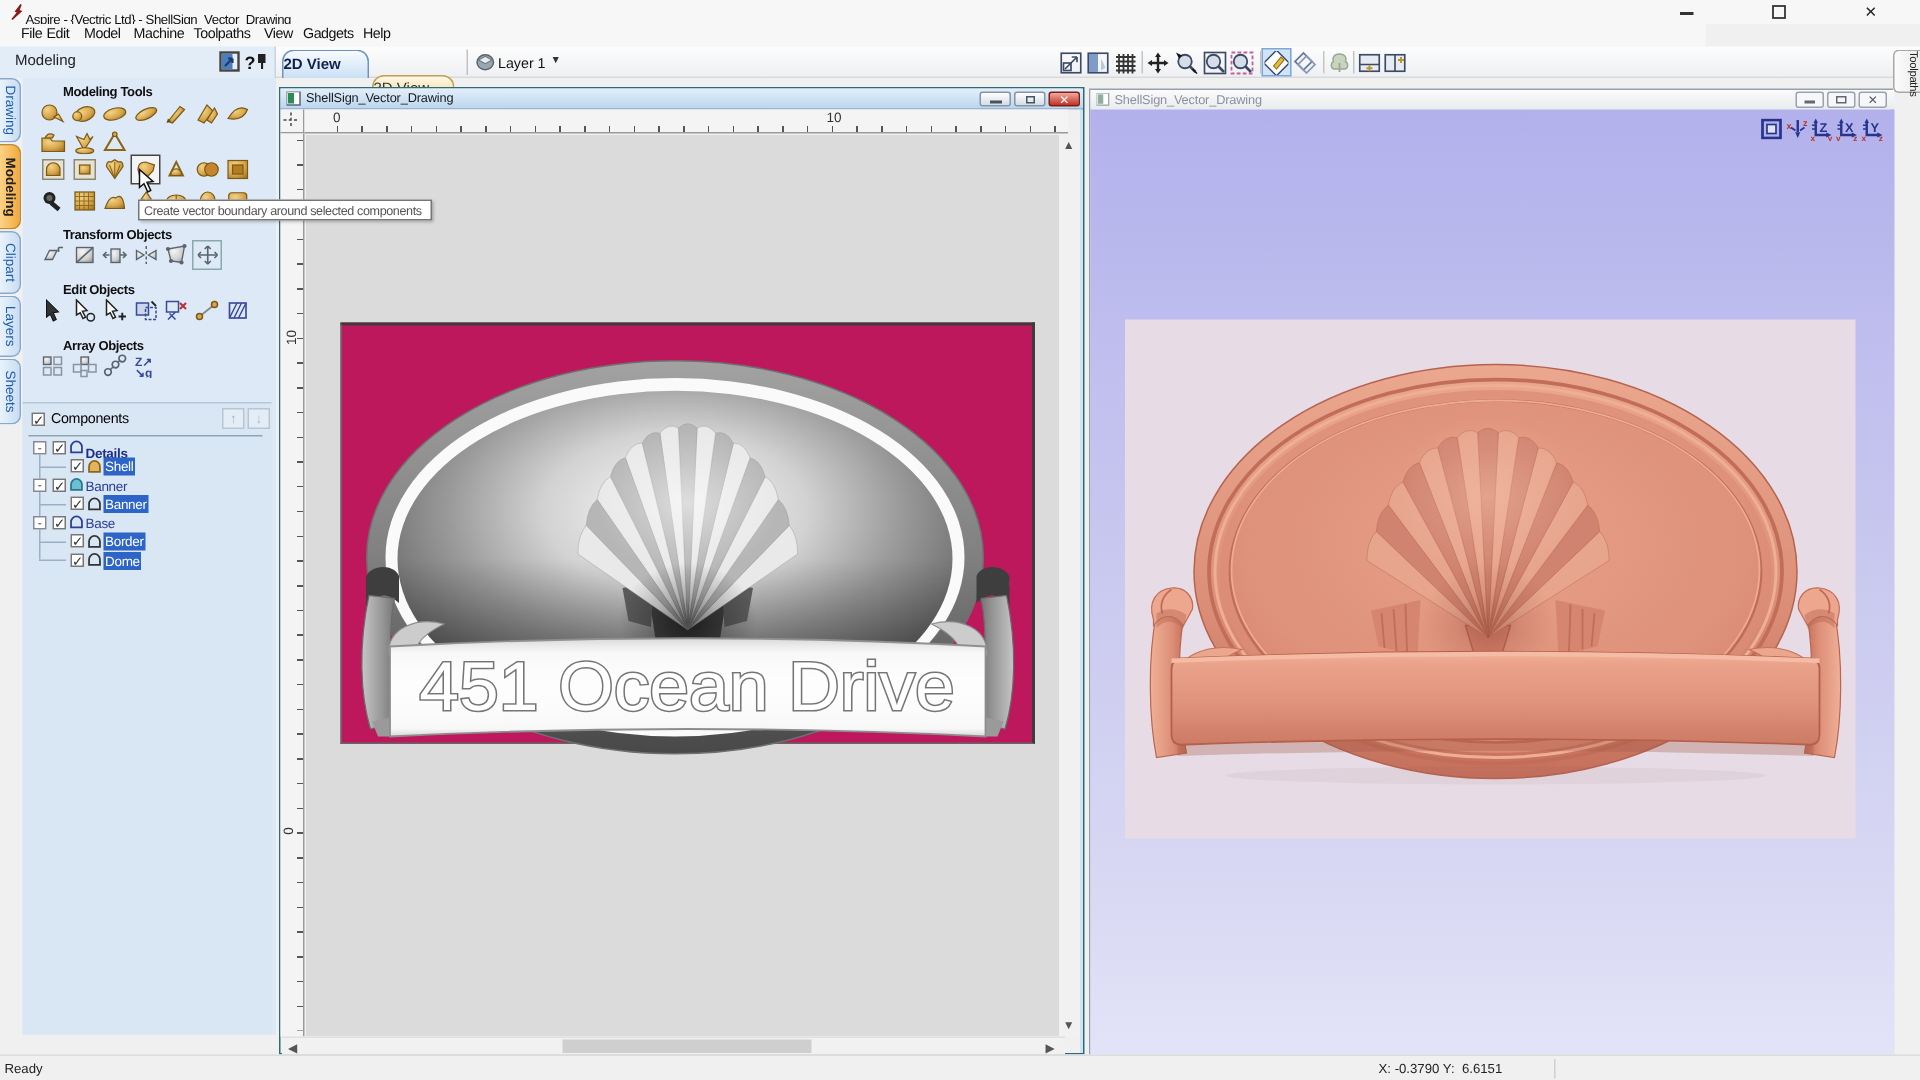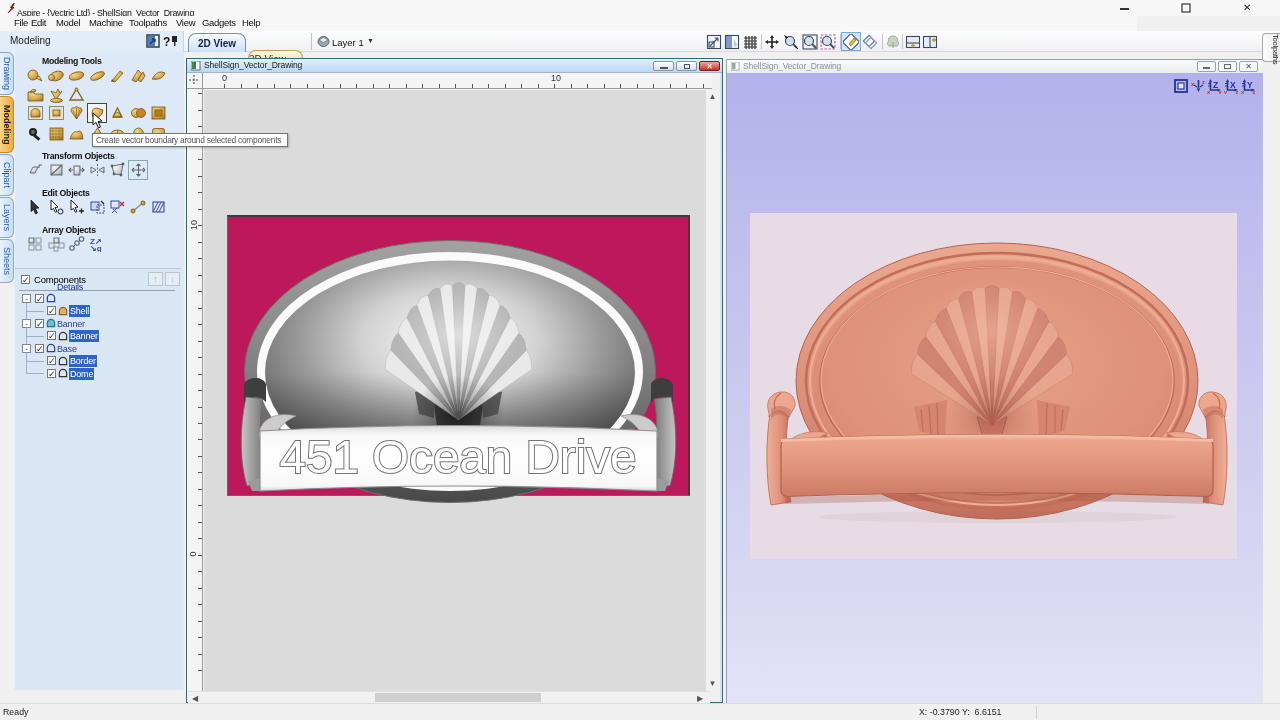--- a/index.html
+++ b/index.html
@@ -75,21 +75,21 @@
     <svg style="position:absolute;left:146px;top:3px" width="32" height="14" viewBox="0 0 32 14">
       <rect x="1" y="1" width="12" height="12" fill="#e8eef5" stroke="#444" stroke-width="1.6"></rect>
       <rect x="2" y="2" width="7" height="10" fill="#4a7ebf"></rect>
       <path d="M4 10 L9 5 M9 5 L6 5 M9 5 L9 8" stroke="#1a3a6a" stroke-width="1.4" fill="none"></path>
       <text x="17" y="12" font-size="12" font-weight="bold" fill="#111">?</text>
       <rect x="26" y="2" width="5" height="6" fill="#222"></rect>
         <rect x="28" y="8" width="1.4" height="4" fill="#222"></rect>
     </svg>
   </div>
 
-  <div style="position:absolute;left:188px;top:2px;width:58px;height:19px;background:linear-gradient(#f8fbfe,#cbe0f5);border:1px solid #6a94bd;border-bottom:none;border-radius:8px 8px 0 0;font-size:10px;font-weight:bold;color:#10204a;text-align:center;line-height:19px">2D View</div>
+  <div style="position:absolute;left:188px;top:2px;width:58px;height:19px;background:linear-gradient(#f8fbfe,#cbe0f5);border:1px solid #6a94bd;border-bottom:none;border-radius:8px 8px 0 0;font-size:10px;font-weight:bold;color:#10204a;line-height:19px">2D View</div>
   <div style="position:absolute;left:248px;top:19px;width:55px;height:18px;background:linear-gradient(#fdf8e9,#f3d383);border:1px solid #c0a14e;border-bottom:none;border-radius:8px 8px 0 0;font-size:10px;color:#333;text-align:left;line-height:18px">3D View</div>
   <div style="position:absolute;left:311px;top:2px;width:1px;height:17px;background:#c2c2c2"></div>
   <svg style="position:absolute;left:317px;top:4px" width="13" height="13" viewBox="0 0 13 13">
       <ellipse cx="6.5" cy="6.5" rx="5.5" ry="5" fill="#9aa6b2" stroke="#5a646e"></ellipse>
       <path d="M2 5 L6.5 2.5 L11 5 L6.5 7.5 Z" fill="#e8edf2" stroke="#6a747e" stroke-width=".7"></path>
     </svg>
   <span style="position:absolute;left:332px;top:6px;font-size:9.5px;color:#111">Layer 1</span>
     <span style="position:absolute;left:367px;top:6px;font-size:7px;color:#333">▼</span>
 
   <div id="tbicons">
@@ -378,21 +378,21 @@
       <div style="position:absolute;left:11px;top:66.5px;width:18px;height:1px;background:#9ab0c6"></div>
       <div style="position:absolute;left:11px;top:91.5px;width:18px;height:1px;background:#9ab0c6"></div>
       <div style="position:absolute;left:11px;top:104px;width:18px;height:1px;background:#9ab0c6"></div>
       <div style="position:absolute;left:7px;top:25px;width:9px;height:9px;background:#fff;border:1px solid #889;font-size:8px;line-height:7px;text-align:center;color:#333">-</div>
       <div class="cb" style="left:20px;top:24.5px">✓</div>
       <div style="position:absolute;left:31px;top:23px;width:11px;height:11px">
         <svg width="10" height="11" viewBox="0 0 11 11" style="position:absolute;top:0">
           <path d="M1.5 10 V6 A4 4 0 0 1 9.5 6 V10 Z" fill="none" stroke="#2b3f94" stroke-width="1.3"></path>
         </svg>
       </div>
-      <span class="trow" style="left:42px;top:12px;font-weight:normal;color:#1f2e8a">Details</span>
+      <span class="trow" style="left:42px;top:27px;font-weight:bold;color:#1f2e8a">Details</span>
       <div class="cb" style="left:32px;top:37px">✓</div>
       <div style="position:absolute;left:43px;top:35.5px;width:11px;height:11px">
         <svg width="10" height="11" viewBox="0 0 11 11" style="position:absolute;top:0">
           <path d="M1.5 10 V6 A4 4 0 0 1 9.5 6 V10 Z" fill="#e3b45e" stroke="#8a6718" stroke-width="1.3"></path>
         </svg>
       </div>
       <span class="trow sel" style="left:54px;top:36px">Shell</span>
       <div style="position:absolute;left:7px;top:50px;width:9px;height:9px;background:#fff;border:1px solid #889;font-size:8px;line-height:7px;text-align:center;color:#333">-</div>
       <div class="cb" style="left:20px;top:49.5px">✓</div>
       <div style="position:absolute;left:31px;top:48px;width:11px;height:11px">

